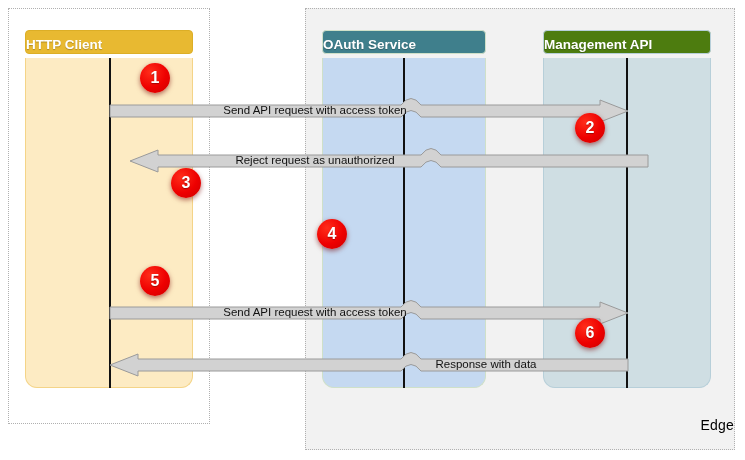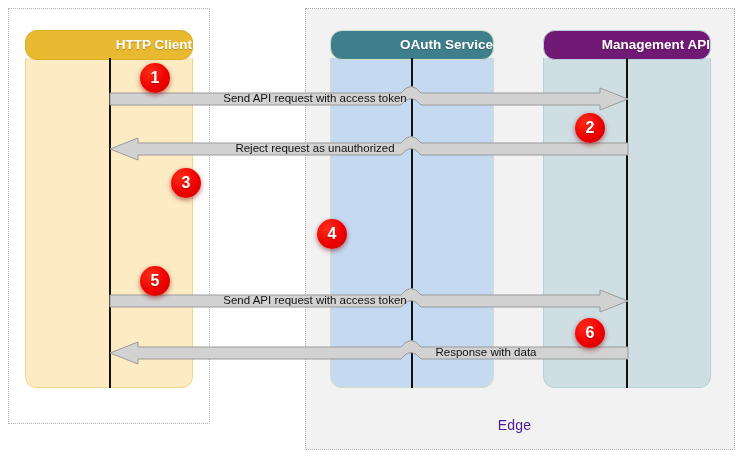--- a/index.html
+++ b/index.html
@@ -25,82 +25,83 @@
   .region-left{
     left:8px; top:8px; width:202px; height:416px;
     background:#ffffff;
   }
   .region-edge{
     left:305px; top:8px; width:430px; height:442px;
     background:#f2f2f2;
   }
   .region-label{
     position:absolute;
-    left:0; right:11px;
+    left:0; right:0;
     bottom:16px;
-    text-align:center;
+    text-align:right;
     font-size:14px;
-    color:#4c1d95;
+    color:#000000;
     letter-spacing:.2px;
   }
 
   
   .lane{
     position:absolute;
     box-sizing:border-box;
   }
   .lane-body{
     position:absolute;
     left:0; right:0;
     top:28px;
     border-radius:0 0 12px 12px;
     box-sizing:border-box;
   }
   .lane-head{
     position:absolute;
     left:0; right:0; top:0;
-    height:30px;
+    height:24px;
     line-height:28px;
-    text-align:right;
+    text-align:left;
     color:#ffffff;
     font-size:13.5px;
     font-weight:bold;
-    border-radius:12px;
+    border-radius:4px;
     box-sizing:border-box;
     text-shadow:0 1px 1px rgba(0,0,0,.25);
   }
   .lifeline{
     position:absolute;
     width:2px;
     background:#111111;
     top:28px;
   }
 
   
   .lane-client{ left:25px; top:30px; width:168px; height:358px; }
   .lane-client .lane-body{ height:330px; background:#fdebc3; border:1px solid #f4d488; border-top:none;}
   .lane-client .lane-head{ background:#e8b931; border:1px solid #dcae26;}
   .lane-client .lifeline{ left:84px; height:330px; }
 
   
-  .lane-oauth{ left:330px; top:30px; width:164px; height:358px; }
+  .lane-oauth{ left:322px; top:30px; width:164px; height:358px; }
   .lane-oauth .lane-body{ height:330px; background:#c5d9f1; border:1px solid #cfe0c9; border-top:none;}
   .lane-oauth .lane-head{ background:#3f7f8c; border:1px solid #cfe0c9;}
   .lane-oauth .lifeline{ left:81px; height:330px; }
 
   
   .lane-mgmt{ left:543px; top:30px; width:168px; height:358px; }
   .lane-mgmt .lane-body{ height:330px; background:#cfdee3; border:1px solid #b7cfd9; border-top:none;}
-  .lane-mgmt .lane-head{ background:#701a75; border:1px solid #b7cfd9;}
+  .lane-mgmt .lane-head{ background:#4d7c0f; border:1px solid #b7cfd9;}
   .lane-mgmt .lifeline{ left:83px; height:330px; }
 
   
   .msg{
     position:absolute;
     height:18px;
+    margin-top:12px;
   }
   .msg svg{ display:block; overflow:visible; }
   .msg-label{
     position:absolute;
     top:0;
     height:18px;
     line-height:18px;
     font-size:11.5px;
     color:#111111;
     white-space:nowrap;
@@ -153,21 +154,21 @@
     <div class="lifeline"></div>
   </div>
 
   <div class="msg" style="left:110px; top:89px; width:520px;">
     <svg width="520" height="20" viewBox="0 0 520 20">
       <path d="M0,4 L291,4 Q301,-9 311,4 L490,4 L490,-1 L518,10 L490,21 L490,16 L311,16 Q301,3 291,16 L0,16 Z" fill="#d2d2d2" stroke="#9a9a9a" stroke-width="1" stroke-linejoin="round"></path>
     </svg>
     <div class="msg-label" style="left:60px; width:290px;">Send API request with access token</div>
   </div>
 
-  <div class="msg" style="left:110px; top:139px; width:520px;">
+  <div class="msg" style="left:110px; top:139px; width:520px;padding-left:20px;">
     <svg width="520" height="20" viewBox="0 0 520 20">
       <path d="M518,4 L311,4 Q301,-9 291,4 L28,4 L28,-1 L0,10 L28,21 L28,16 L291,16 Q301,3 311,16 L518,16 Z" fill="#d2d2d2" stroke="#9a9a9a" stroke-width="1" stroke-linejoin="round"></path>
     </svg>
     <div class="msg-label" style="left:60px; width:290px;">Reject request as unauthorized</div>
   </div>
 
 
 
   <div class="msg" style="left:110px; top:291px; width:520px;">
     <svg width="520" height="20" viewBox="0 0 520 20">

